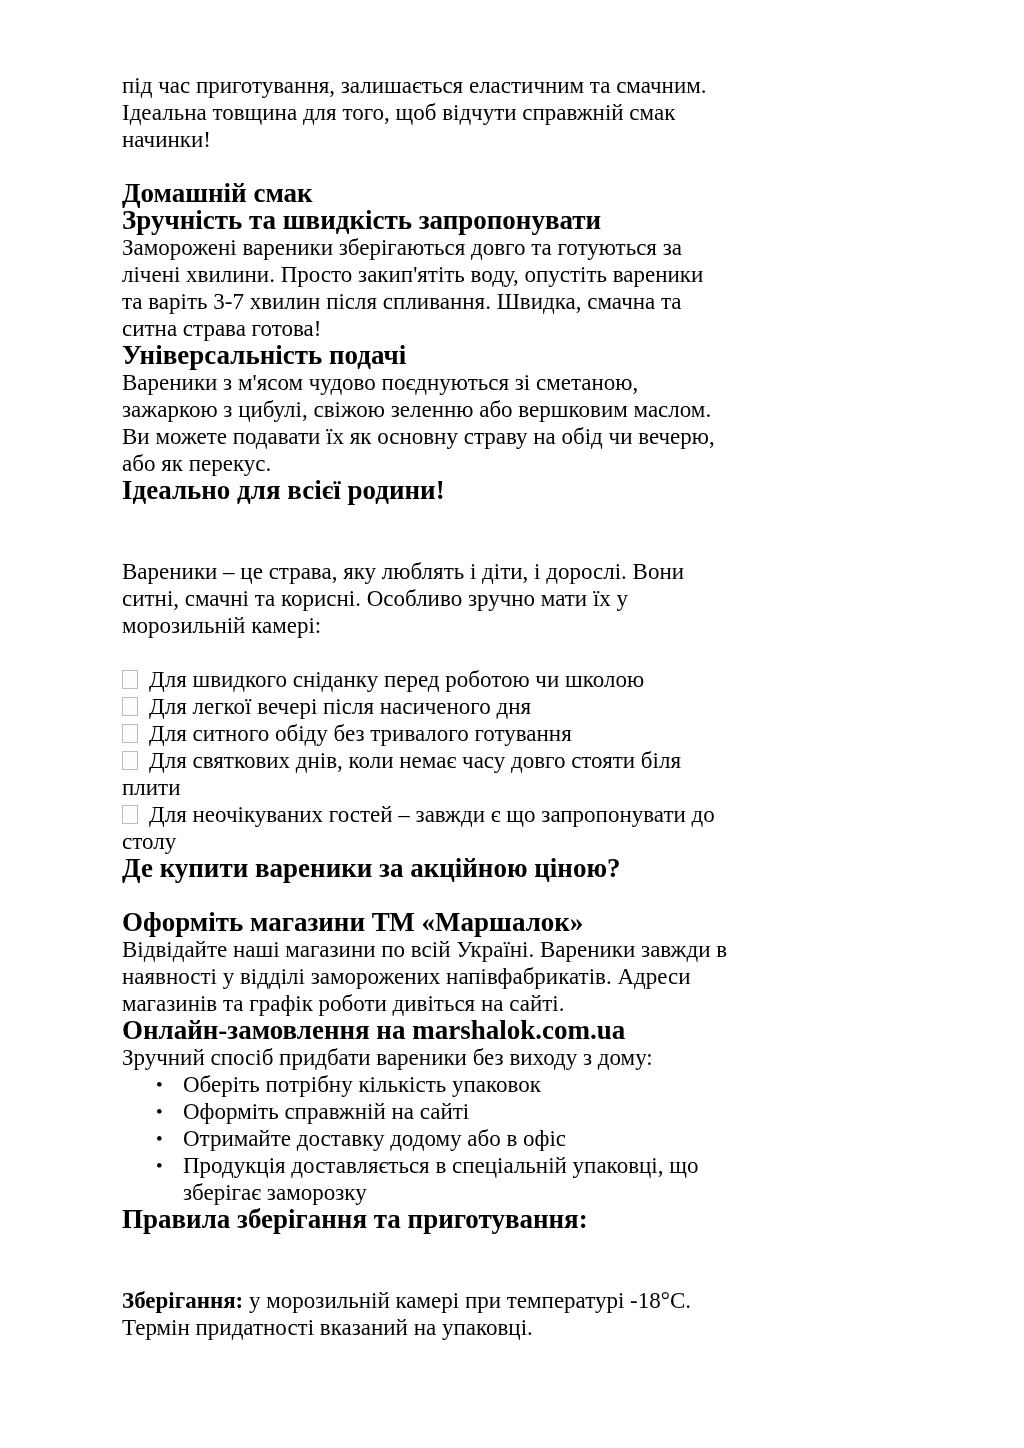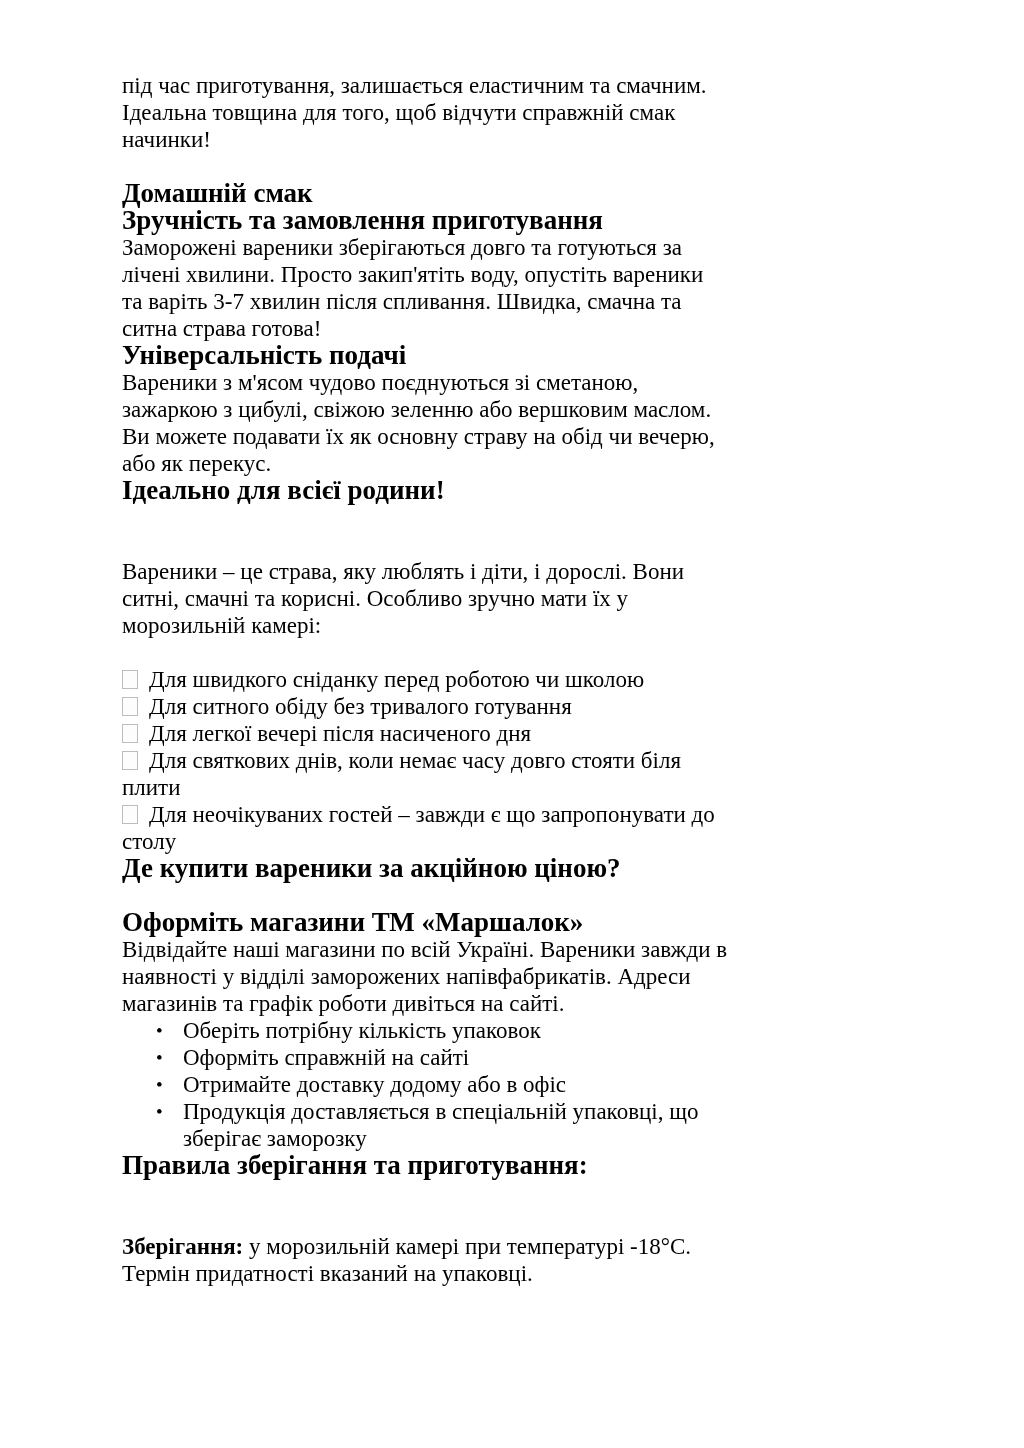--- a/index.html
+++ b/index.html
@@ -68,48 +68,52 @@
 
 <div class="page">
 
   <p class="mb">під час приготування, залишається еластичним та смачним. Ідеальна товщина для того, щоб відчути справжній смак начинки!</p>
 
   <div class="block mb">
     <h2>Домашній смак</h2>
   </div>
 
   <div class="block mb">
-    <h2>Зручність та замовлення приготування</h2>
+    <h2>Зручність та швидкість запропонувати</h2>
     <p>Заморожені вареники зберігаються довго та готуються за лічені хвилини. Просто закип'ятіть воду, опустіть вареники та варіть 3-7 хвилин після спливання. Швидка, смачна та ситна страва готова!</p>
   </div>
 
   <div class="block mb">
     <h2>Універсальність подачі</h2>
     <p>Вареники з м'ясом чудово поєднуються зі сметаною, зажаркою з цибулі, свіжою зеленню або вершковим маслом. Ви можете подавати їх як основну страву на обід чи вечерю, або як перекус.</p>
   </div>
 
   <h2 class="mb2">Ідеально для всієї родини!</h2>
 
   <p class="mb">Вареники – це страва, яку люблять і діти, і дорослі. Вони ситні, смачні та корисні. Особливо зручно мати їх у морозильній камері:</p>
 
   <div class="block box-list mb">
     <div class="li"><span class="box-glyph"></span><span>Для швидкого сніданку перед роботою чи школою</span></div>
+    <div class="li"><span class="box-glyph"></span><span>Для легкої вечері після насиченого дня</span></div>
     <div class="li"><span class="box-glyph"></span><span>Для ситного обіду без тривалого готування</span></div>
-    <div class="li"><span class="box-glyph"></span><span>Для легкої вечері після насиченого дня</span></div>
     <div class="li"><span class="box-glyph"></span><span>Для святкових днів, коли немає часу довго стояти біля плити</span></div>
     <div class="li"><span class="box-glyph"></span><span>Для неочікуваних гостей – завжди є що запропонувати до столу</span></div>
   </div>
 
   <h2 class="mb">Де купити вареники за акційною ціною?</h2>
 
   <div class="block mb">
     <h2>Оформіть магазини ТМ «Маршалок»</h2>
     <p>Відвідайте наші магазини по всій Україні. Вареники завжди в наявності у відділі заморожених напівфабрикатів. Адреси магазинів та графік роботи дивіться на сайті.</p>
   </div>
 
+  <div class="block mb">
+    <h2>Онлайн-замовлення на marshalok.com.ua</h2>
+    <p>Зручний спосіб придбати вареники без виходу з дому:</p>
+  </div>
 
   <div class="block dot-list mb">
     <div class="li"><span class="dot-glyph">•</span><span>Оберіть потрібну кількість упаковок</span></div>
     <div class="li"><span class="dot-glyph">•</span><span>Оформіть справжній на сайті</span></div>
     <div class="li"><span class="dot-glyph">•</span><span>Отримайте доставку додому або в офіс</span></div>
     <div class="li"><span class="dot-glyph">•</span><span>Продукція доставляється в спеціальній упаковці, що зберігає заморозку</span></div>
   </div>
 
   <h2 class="mb2">Правила зберігання та приготування:</h2>
 

